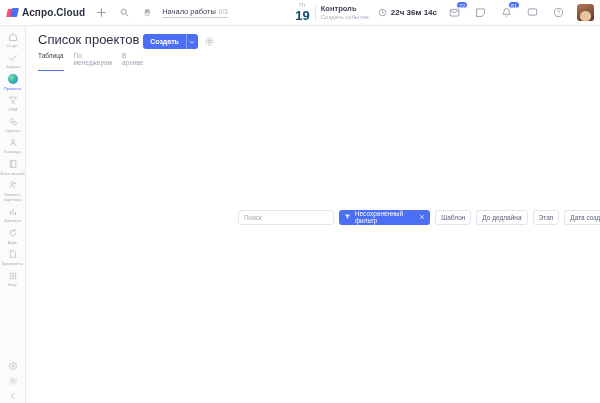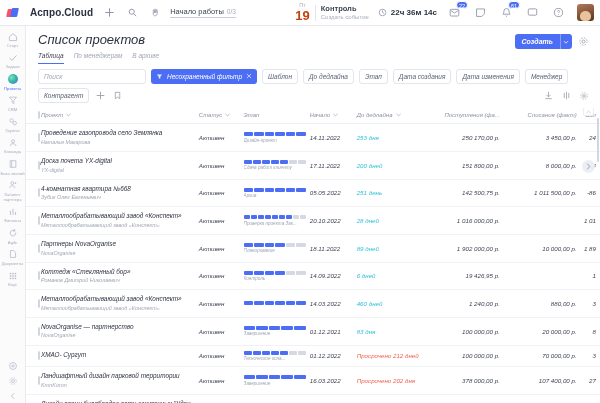--- a/index.html
+++ b/index.html
@@ -13,21 +13,21 @@
 
   
   .topbar {
     height: 26px; flex: 0 0 26px;
     background: #fff;
     border-bottom: 1px solid #e8eaef;
     display: flex; align-items: center;
     padding: 0 6px 0 7px;
     gap: 0;
   }
-  .logo-wrap { display: flex; align-items: center; gap: 12px; }
+  .logo-wrap { display: flex; align-items: center; gap: 4px; }
   .logo-mark {
     width: 11px; height: 10px; position: relative;
   }
   .logo-mark i {
     position: absolute; display: block; border-radius: 1px;
   }
   .logo-mark i.a { left:0; top:1px; width:5px; height:8px; background:#ff4d6d; transform: skewX(-12deg); }
   .logo-mark i.b { left:4px; top:0px; width:7px; height:9px; background:#4c6ef5; transform: skewX(-12deg); }
   .logo-text { font-size: 10px; color: #2c3142; font-weight: 600; letter-spacing:.1px; }
 
@@ -42,21 +42,21 @@
     margin-left: 6px; display: flex; align-items: baseline; gap: 3px;
     border-bottom: 1px solid #c9cedb; padding-bottom: 1px;
   }
   .nachalo .t { font-size: 7.5px; color: #3d4355; }
   .nachalo .c { font-size: 6.5px; color: #a9aebd; }
 
   .tb-spacer { flex: 1 1 auto; }
 
   .datebox { display:flex; align-items:center; gap:3px; padding-right:5px; }
   .datebox .dw { font-size:5.5px; color:#a9aebd; line-height:1; }
-  .datebox .dd { font-size:13px; color:#c2410c; font-weight:600; line-height:1;text-align:center; }
+  .datebox .dd { font-size:13px; color:#0c4a6e; font-weight:600; line-height:1;text-align:center; }
   .vdiv { width:1px; height:16px; background:#e4e7ee; margin:0 5px 0 0; }
   .calblock { display:flex; flex-direction:column; justify-content:center; }
   .calblock .c1 { font-size:7.5px; color:#3d4355; font-weight:600; line-height:1.25; }
   .calblock .c2 { font-size:6px; color:#a9aebd; line-height:1.2; }
 
   .timer { display:flex; gap:3px; margin-left:9px; }
   .timer .tt { font-size:8px; color:#2c3142; font-weight:600; }
 
   .badge-ic { position: relative; margin-left: 9px; }
   .badge {
@@ -101,21 +101,21 @@
     max-width: 25px; word-break: break-word;
   }
   .rail-item.active .rail-lb { color: #4c6ef5; }
   .rail-dot {
     width: 10px; height: 10px; border-radius: 50%;
     background: radial-gradient(circle at 35% 35%, #7ee0c8 0%, #36b8a0 45%, #4c6ef5 100%);
   }
   .rail-spacer { flex: 1 1 auto; }
 
   
-  .main { flex: 1 1 auto; min-width: 0; display: flex; flex-direction: column; background:#fff;font-style:italic; }
+  .main { flex: 1 1 auto; min-width: 0; display: flex; flex-direction: row; background:#fff; }
 
   .page-head { padding: 6px 10px 0 12px; display:flex; align-items:flex-start; }
   .page-head .left { flex:1 1 auto; min-width:0; }
   .page-title { font-size: 13px; color: #2c3142; font-weight: 400; line-height: 1.25; }
   .tabs { display: flex; gap: 10px; margin-top: 4px; }
   .tab { font-size: 6.5px; color: #a0a6b5; padding-bottom: 4px; border-bottom: 1.5px solid transparent; }
   .tab.active { color: #3d4355; border-bottom-color: #4c6ef5; }
 
   .head-actions { display:flex; align-items:center; gap:5px; padding-top:2px; }
   .btn-create {

